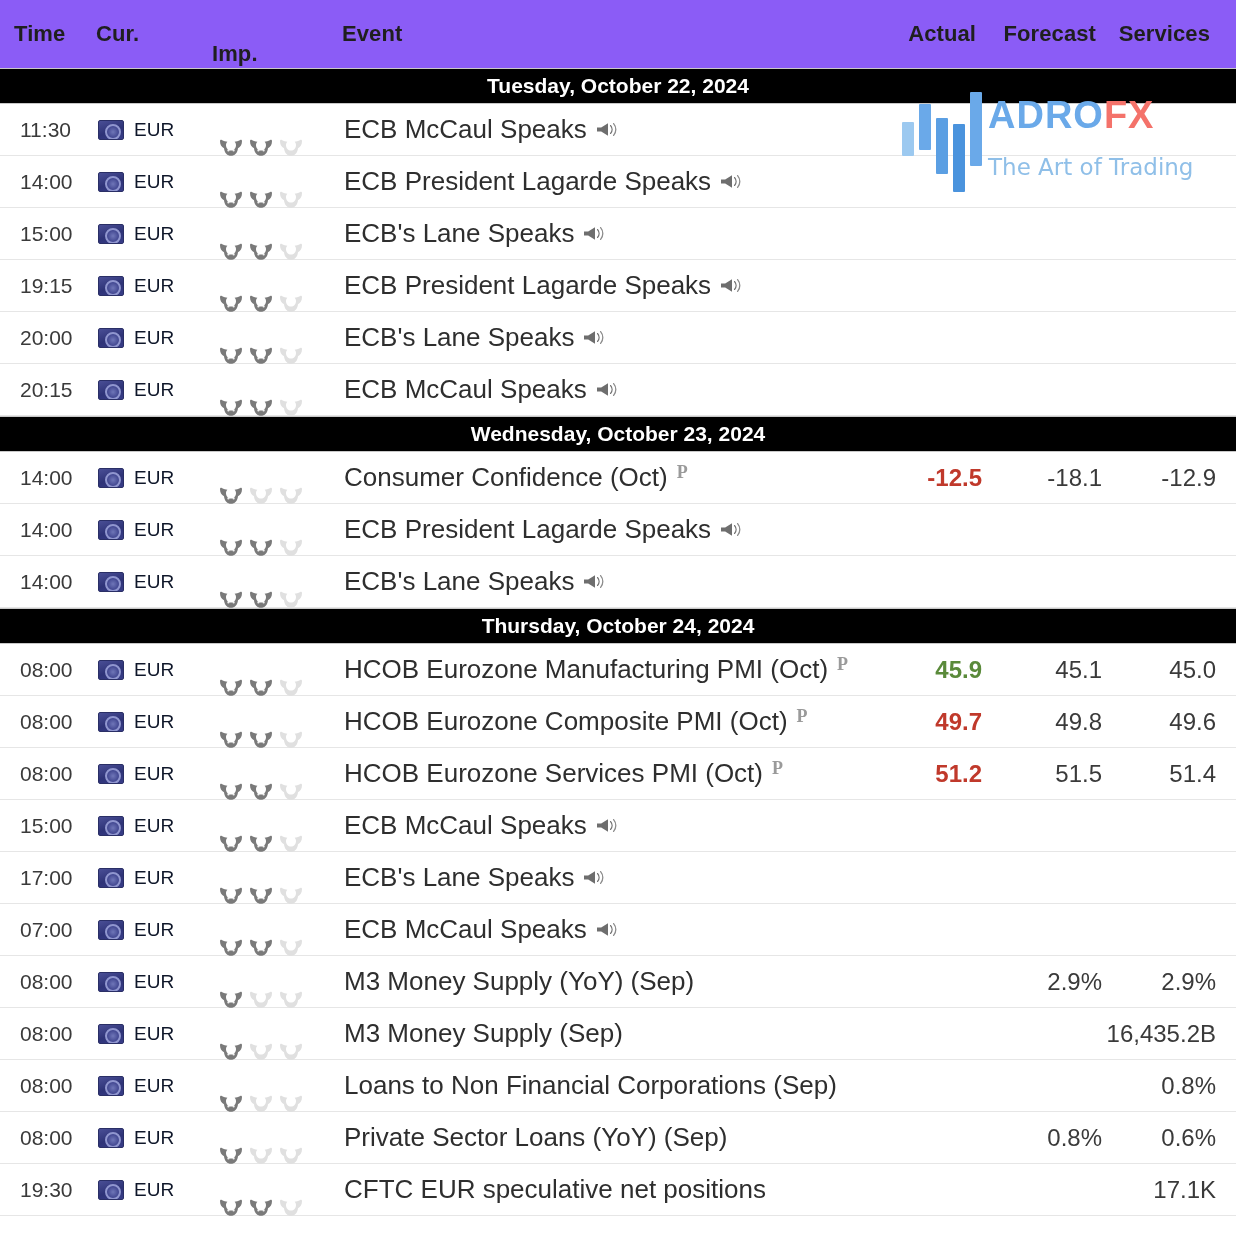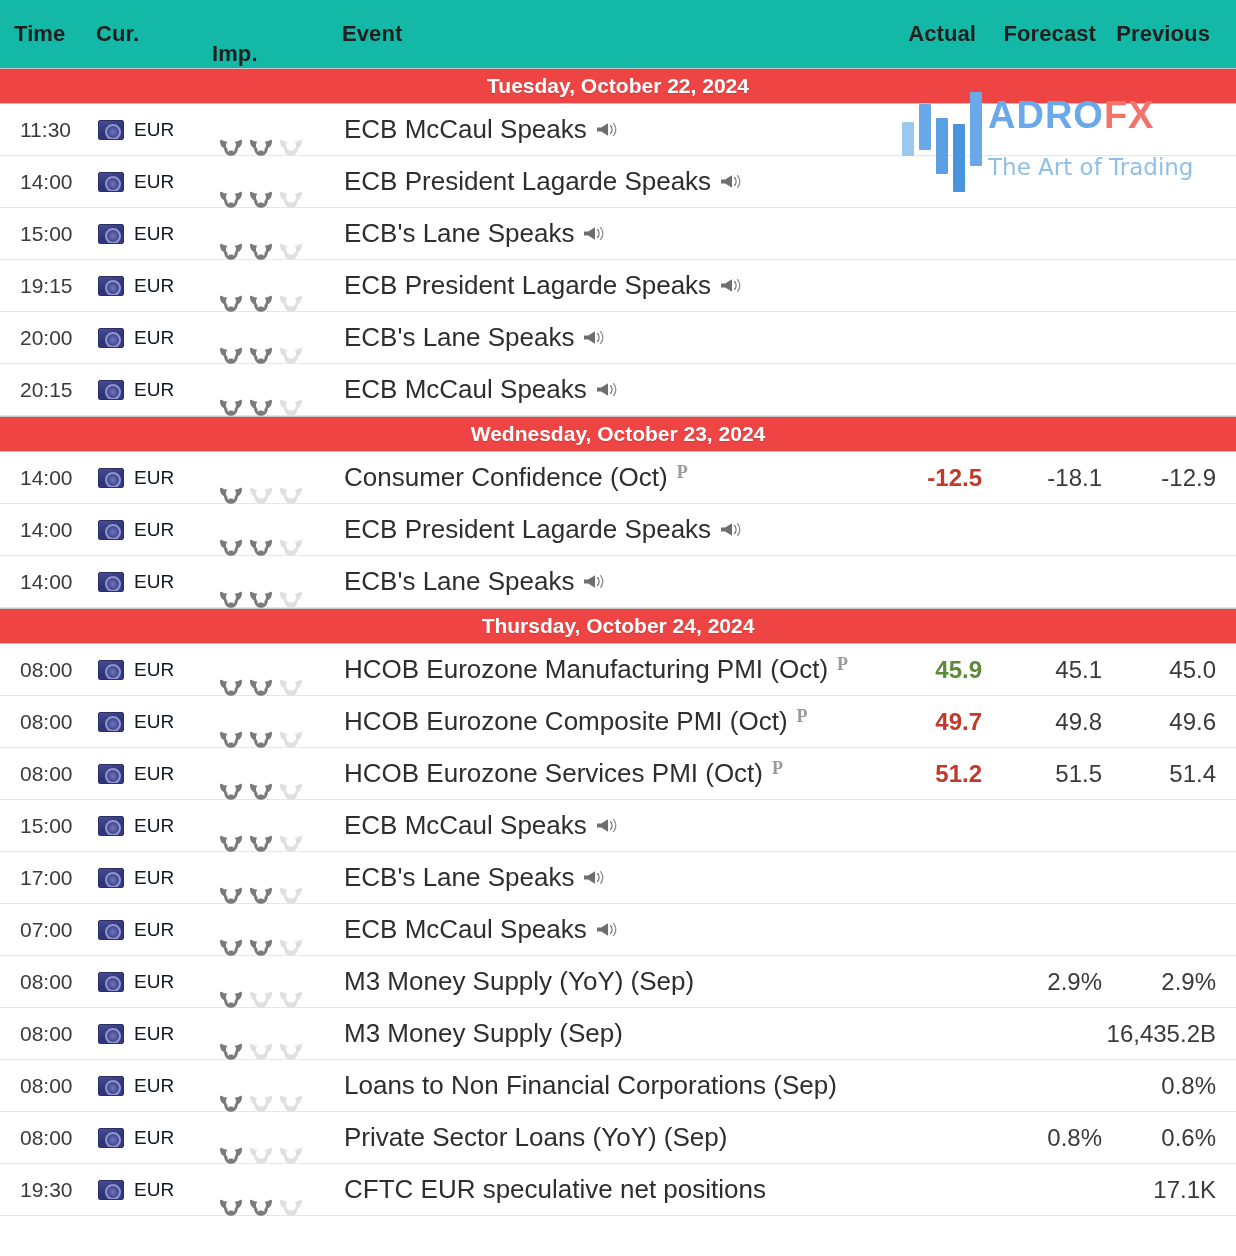--- a/index.html
+++ b/index.html
@@ -29,36 +29,36 @@
   .col-event    { width: 528px; text-align: left; }
   .col-actual   { width: 110px; text-align: right; }
   .col-forecast { width: 120px; text-align: right; }
   .col-previous { width: 128px; text-align: right; padding-right: 14px; }
 
   
   .head-row {
     display: flex;
     align-items: center;
     height: 68px;
-    background: #14b8a6;
+    background: #8b5cf6;
   }
   .head-row > div {
     font-size: 22px;
     font-weight: bold;
     color: #1f1f1f;
     letter-spacing: 0.1px;
   }
   .head-row .col-cur { padding-left: 4px; }
   .head-row .col-imp { padding-left: 2px; }
   .head-row .col-event { padding-left: 4px; }
 
   
   .date-row {
     height: 36px;
-    background: #ef4444;
+    background: #000000;
     display: flex;
     align-items: center;
     justify-content: center;
     border-top: 1px solid #c8c8c8;
     border-bottom: 1px solid #c8c8c8;
   }
   .date-row .date-label {
     color: #ffffff;
     font-size: 21px;
     font-weight: bold;
@@ -192,21 +192,21 @@
 
 <div class="calendar">
 
   <div class="head-row">
     <div class="col-time">Time</div>
     <div class="col-cur">Cur.</div>
     <div class="col-imp">Imp.</div>
     <div class="col-event">Event</div>
     <div class="col-actual">Actual</div>
     <div class="col-forecast">Forecast</div>
-    <div class="col-previous">Previous</div>
+    <div class="col-previous">Services</div>
   </div>
 
   <div id="cal-body">
       <div class="date-row">
         <span class="date-label">Tuesday, October 22, 2024</span>
       </div>
       <div class="evt-row">
         <div class="col-time">
           <span class="time-txt">11:30</span>
         </div>

